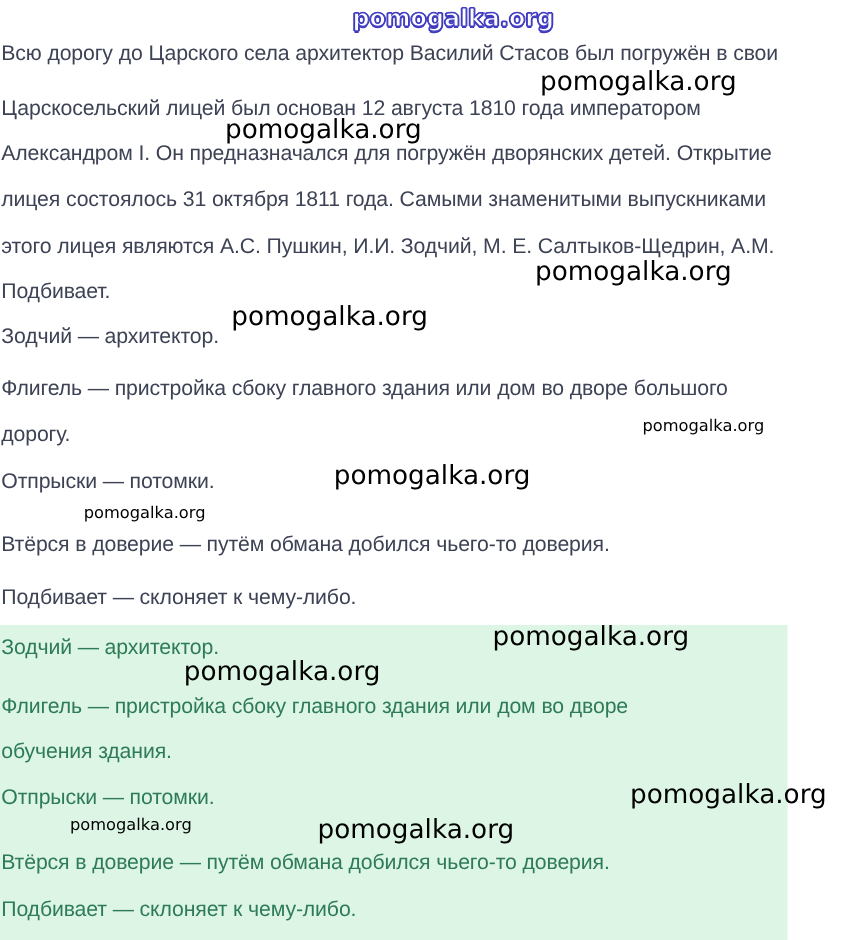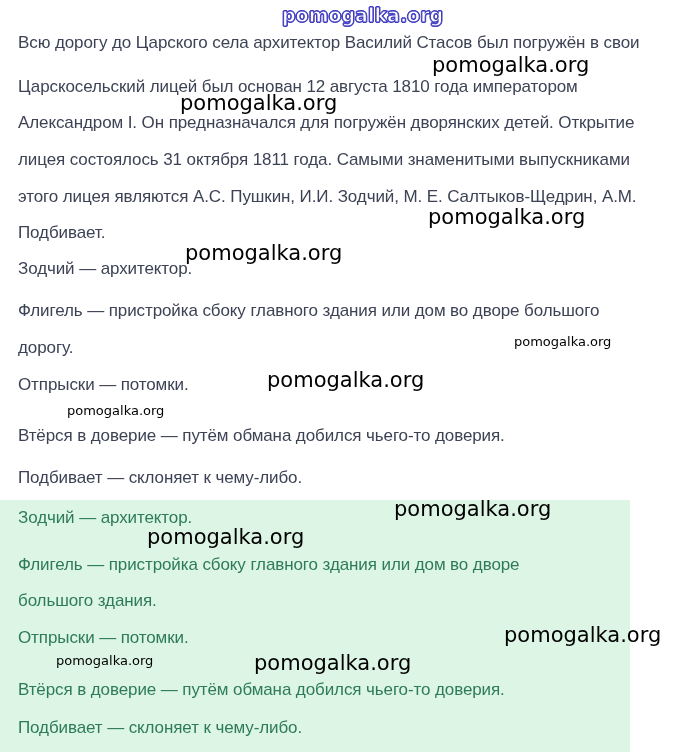--- a/index.html
+++ b/index.html
@@ -4,21 +4,21 @@
 <style>
   html,body { margin:0; padding:0; background:#ffffff; }
   .page {
     position:relative; width:680px; height:752px;
     background:#ffffff; overflow:hidden;
     font-family:"Liberation Sans", sans-serif;
   }
   .line {
     position:absolute; left:1px;
     font-size:17px; line-height:19px;
-    color:#3d4355; white-space:nowrap; letter-spacing:-0.1px;padding-left:17px;
+    color:#3d4355; white-space:nowrap; letter-spacing:-0.1px;
   }
   .green-box {
     position:absolute; left:0; top:500px; width:630px; height:252px;
     background:#ddf5e4;
   }
   .gline { color:#2e7b58; }
   .wm {
     position:absolute; font-family:"DejaVu Sans", sans-serif;
     color:#000000; white-space:nowrap; line-height:1.1;
   }
@@ -47,21 +47,21 @@
   <div class="line" style="top:223px">Подбивает.</div>
   <div class="line" style="top:259px">Зодчий — архитектор.</div>
   <div class="line" style="top:301px">Флигель — пристройка сбоку главного здания или дом во дворе большого</div>
   <div class="line" style="top:338px">дорогу.</div>
   <div class="line" style="top:375px">Отпрыски — потомки.</div>
   <div class="line" style="top:426px">Втёрся в доверие — путём обмана добился чьего-то доверия.</div>
   <div class="line" style="top:468px">Подбивает — склоняет к чему-либо.</div>
 
   <div class="line gline" style="top:508px">Зодчий — архитектор.</div>
   <div class="line gline" style="top:555px">Флигель — пристройка сбоку главного здания или дом во дворе</div>
-  <div class="line gline" style="top:591px">большого здания.</div>
+  <div class="line gline" style="top:591px">обучения здания.</div>
   <div class="line gline" style="top:628px">Отпрыски — потомки.</div>
   <div class="line gline" style="top:680px">Втёрся в доверие — путём обмана добился чьего-то доверия.</div>
   <div class="line gline" style="top:718px">Подбивает — склоняет к чему-либо.</div>
 
   <span class="wm-outline" style="left:282px; top:4px">pomogalka.org</span>
 
   <span class="wm wm-lg" style="left:432px; top:54px">pomogalka.org</span>
   <span class="wm wm-lg" style="left:180px; top:92px">pomogalka.org</span>
   <span class="wm wm-lg" style="left:428px; top:206px">pomogalka.org</span>
   <span class="wm wm-lg" style="left:185px; top:242px">pomogalka.org</span>

